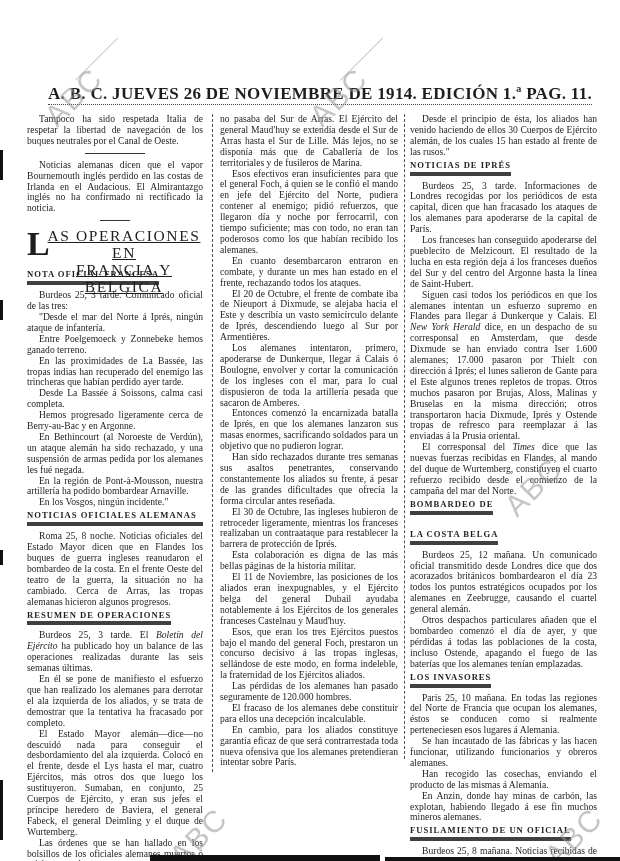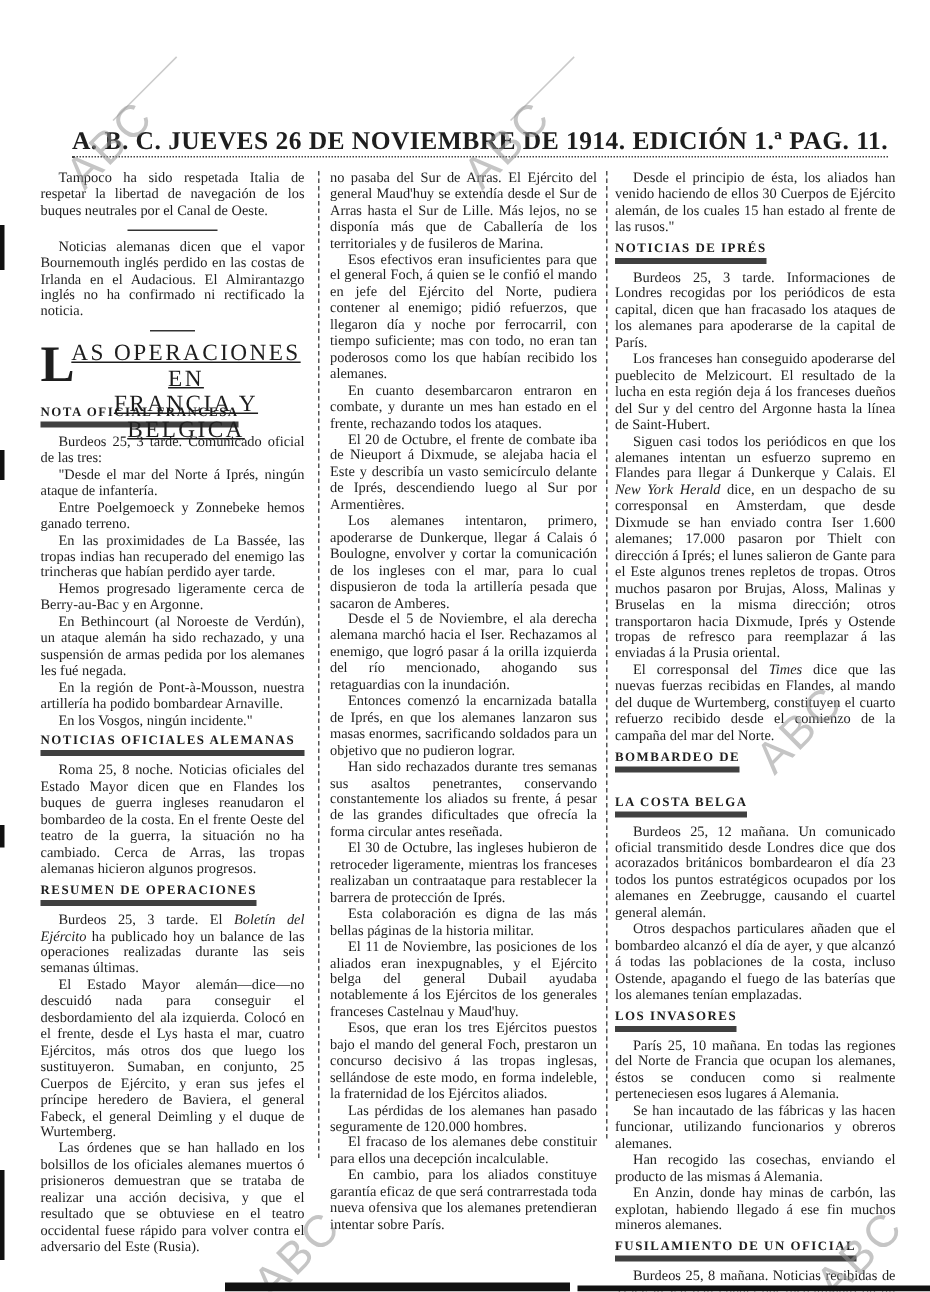--- a/index.html
+++ b/index.html
@@ -70,44 +70,45 @@
     <span class="dropcap">L</span>
     <span class="l1">AS OPERACIONES EN</span>
     <span class="l2">FRANCIA Y BELGICA</span>
   </div>
 
   <span class="subhead">NOTA OFICIAL FRANCESA</span>
   <p>Burdeos 25, 3 tarde. Comunicado oficial de las tres:</p>
   <p>"Desde el mar del Norte á Iprés, ningún ataque de infantería.</p>
   <p>Entre Poelgemoeck y Zonnebeke hemos ganado terreno.</p>
   <p>En las proximidades de La Bassée, las tropas indias han recuperado del enemigo las trincheras que habían perdido ayer tarde.</p>
+  <p>Desde La Bassée á Soissons, calma casi completa.</p>
   <p>Hemos progresado ligeramente cerca de Berry-au-Bac y en Argonne.</p>
   <p>En Bethincourt (al Noroeste de Verdún), un ataque alemán ha sido rechazado, y una suspensión de armas pedida por los alemanes les fué negada.</p>
   <p>En la región de Pont-à-Mousson, nuestra artillería ha podido bombardear Arnaville.</p>
   <p>En los Vosgos, ningún incidente."</p>
 
   <span class="subhead wide">NOTICIAS OFICIALES ALEMANAS</span>
   <p>Roma 25, 8 noche. Noticias oficiales del Estado Mayor dicen que en Flandes los buques de guerra ingleses reanudaron el bombardeo de la costa. En el frente Oeste del teatro de la guerra, la situación no ha cambiado. Cerca de Arras, las tropas alemanas hicieron algunos progresos.</p>
 
   <span class="subhead">RESUMEN DE OPERACIONES</span>
   <p><span>Burdeos 25, 3 tarde. El </span><i>Boletín del Ejército</i><span> ha publicado hoy un balance de las operaciones realizadas durante las seis semanas últimas.</span></p>
+  <p>En él se pone de manifiesto el esfuerzo que han realizado los alemanes para derrotar el ala izquierda de los aliados, y se trata de demostrar que la tentativa ha fracasado por completo.</p>
   <p>El Estado Mayor alemán—dice—no descuidó nada para conseguir el desbordamiento del ala izquierda. Colocó en el frente, desde el Lys hasta el mar, cuatro Ejércitos, más otros dos que luego los sustituyeron. Sumaban, en conjunto, 25 Cuerpos de Ejército, y eran sus jefes el príncipe heredero de Baviera, el general Fabeck, el general Deimling y el duque de Wurtemberg.</p>
   <p>Las órdenes que se han hallado en los bolsillos de los oficiales alemanes muertos ó prisioneros demuestran que se trataba de realizar una acción decisiva, y que el resultado que se obtuviese en el teatro occidental fuese rápido para volver contra el adversario del Este (Rusia).</p>
   
   
   
 </div>
 
 <div class="col c2">
   <p class="noind">no pasaba del Sur de Arras. El Ejército del general Maud'huy se extendía desde el Sur de Arras hasta el Sur de Lille. Más lejos, no se disponía más que de Caballería de los territoriales y de fusileros de Marina.</p>
   <p>Esos efectivos eran insuficientes para que el general Foch, á quien se le confió el mando en jefe del Ejército del Norte, pudiera contener al enemigo; pidió refuerzos, que llegaron día y noche por ferrocarril, con tiempo suficiente; mas con todo, no eran tan poderosos como los que habían recibido los alemanes.</p>
   <p>En cuanto desembarcaron entraron en combate, y durante un mes han estado en el frente, rechazando todos los ataques.</p>
   <p>El 20 de Octubre, el frente de combate iba de Nieuport á Dixmude, se alejaba hacia el Este y describía un vasto semicírculo delante de Iprés, descendiendo luego al Sur por Armentières.</p>
   <p>Los alemanes intentaron, primero, apoderarse de Dunkerque, llegar á Calais ó Boulogne, envolver y cortar la comunicación de los ingleses con el mar, para lo cual dispusieron de toda la artillería pesada que sacaron de Amberes.</p>
-  <p>Desde el 5 de Noviembre, el ala derecha alemana marchó hacia el Iser. Rechazamos al enemigo, que logró pasar á la orilla izquierda del río mencionado, ahogando sus retaguardias con la inundación.</p>
   <p>Entonces comenzó la encarnizada batalla de Iprés, en que los alemanes lanzaron sus masas enormes, sacrificando soldados para un objetivo que no pudieron lograr.</p>
   <p>Han sido rechazados durante tres semanas sus asaltos penetrantes, conservando constantemente los aliados su frente, á pesar de las grandes dificultades que ofrecía la forma circular antes reseñada.</p>
   <p>El 30 de Octubre, las ingleses hubieron de retroceder ligeramente, mientras los franceses realizaban un contraataque para restablecer la barrera de protección de Iprés.</p>
   <p>Esta colaboración es digna de las más bellas páginas de la historia militar.</p>
   <p>El 11 de Noviembre, las posiciones de los aliados eran inexpugnables, y el Ejército belga del general Dubail ayudaba notablemente á los Ejércitos de los generales franceses Castelnau y Maud'huy.</p>
   <p>Esos, que eran los tres Ejércitos puestos bajo el mando del general Foch, prestaron un concurso decisivo á las tropas inglesas, sellándose de este modo, en forma indeleble, la fraternidad de los Ejércitos aliados.</p>
   <p>Las pérdidas de los alemanes han pasado seguramente de 120.000 hombres.</p>
   <p>El fracaso de los alemanes debe constituir para ellos una decepción incalculable.</p>
   <p>En cambio, para los aliados constituye garantía eficaz de que será contrarrestada toda nueva ofensiva que los alemanes pretendieran intentar sobre París.</p>
 
@@ -117,21 +118,21 @@
   <p>Desde el principio de ésta, los aliados han venido haciendo de ellos 30 Cuerpos de Ejército alemán, de los cuales 15 han estado al frente de las rusos."</p>
   <span class="subhead">NOTICIAS DE IPRÉS</span>
   <p>Burdeos 25, 3 tarde. Informaciones de Londres recogidas por los periódicos de esta capital, dicen que han fracasado los ataques de los alemanes para apoderarse de la capital de París.</p>
   <p>Los franceses han conseguido apoderarse del pueblecito de Melzicourt. El resultado de la lucha en esta región deja á los franceses dueños del Sur y del centro del Argonne hasta la línea de Saint-Hubert.</p>
   <p><span>Siguen casi todos los periódicos en que los alemanes intentan un esfuerzo supremo en Flandes para llegar á Dunkerque y Calais. El </span><i>New York Herald</i><span> dice, en un despacho de su corresponsal en Amsterdam, que desde Dixmude se han enviado contra Iser 1.600 alemanes; 17.000 pasaron por Thielt con dirección á Iprés; el lunes salieron de Gante para el Este algunos trenes repletos de tropas. Otros muchos pasaron por Brujas, Aloss, Malinas y Bruselas en la misma dirección; otros transportaron hacia Dixmude, Iprés y Ostende tropas de refresco para reemplazar á las enviadas á la Prusia oriental.</span></p>
   <p><span>El corresponsal del </span><i>Times</i><span> dice que las nuevas fuerzas recibidas en Flandes, al mando del duque de Wurtemberg, constituyen el cuarto refuerzo recibido desde el comienzo de la campaña del mar del Norte.</span></p>
 
   <span class="subhead" style="margin-bottom:12px;">BOMBARDEO DE</span><br>
   <span class="subhead">LA COSTA BELGA</span>
   <p>Burdeos 25, 12 mañana. Un comunicado oficial transmitido desde Londres dice que dos acorazados británicos bombardearon el día 23 todos los puntos estratégicos ocupados por los alemanes en Zeebrugge, causando el cuartel general alemán.</p>
-  <p>Otros despachos particulares añaden que el bombardeo alcanzó el día de ayer, y que alcanzó á todas las poblaciones de la costa, incluso Ostende, apagando el fuego de las baterías que los alemanes tenían emplazadas.</p>
+  <p>Otros despachos particulares añaden que el bombardeo comenzó el día de ayer, y que pérdidas á todas las poblaciones de la costa, incluso Ostende, apagando el fuego de las baterías que los alemanes tenían emplazadas.</p>
 
   <span class="subhead">LOS INVASORES</span>
   <p>París 25, 10 mañana. En todas las regiones del Norte de Francia que ocupan los alemanes, éstos se conducen como si realmente perteneciesen esos lugares á Alemania.</p>
   <p>Se han incautado de las fábricas y las hacen funcionar, utilizando funcionarios y obreros alemanes.</p>
   <p>Han recogido las cosechas, enviando el producto de las mismas á Alemania.</p>
   <p>En Anzin, donde hay minas de carbón, las explotan, habiendo llegado á ese fin muchos mineros alemanes.</p>
 
   <span class="subhead">FUSILAMIENTO DE UN OFICIAL</span>
   <p>Burdeos 25, 8 mañana. Noticias recibidas de Tracy-le-Val dan cuenta del fusilamiento de un oficial alemán prisionero de guerra, por habérsele encontrado una bomba de mano, con la que pretendía hacer volar el edificio donde se halla instalado el cuartel general de los aliados.</p>
 

